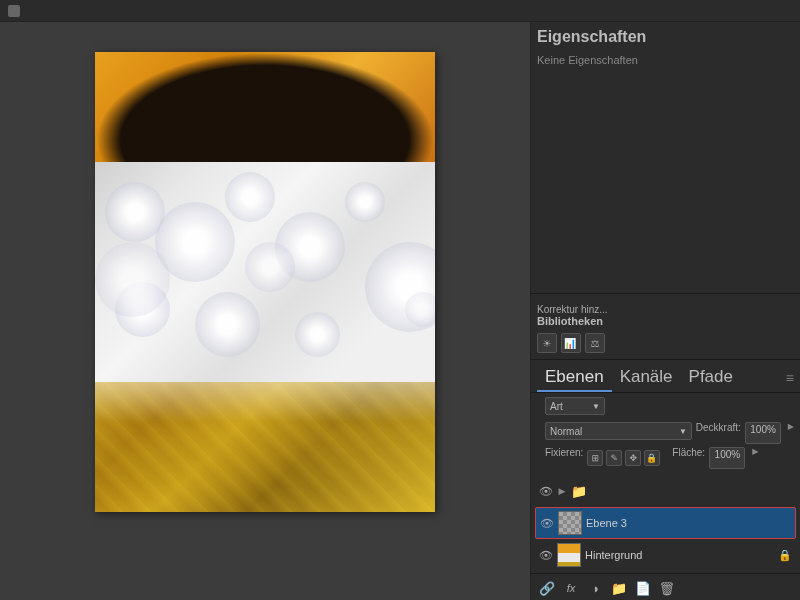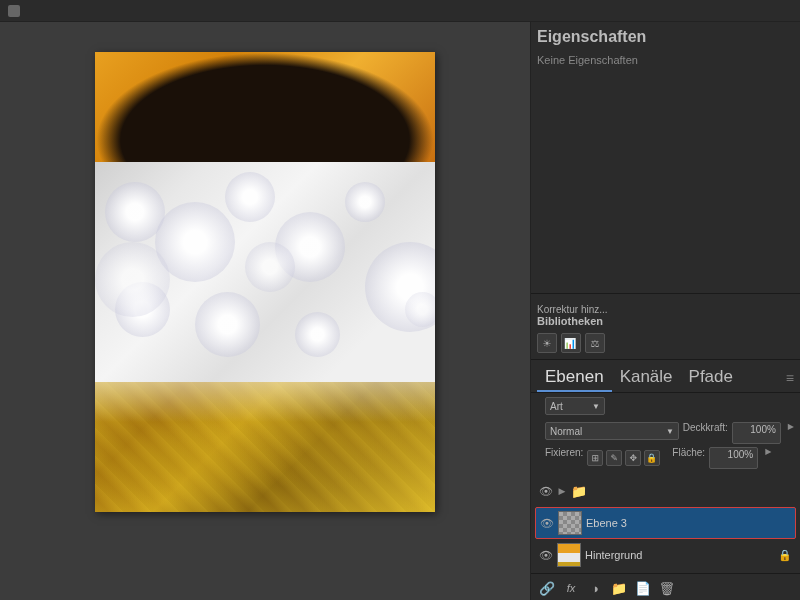--- a/index.html
+++ b/index.html
@@ -242,21 +242,21 @@
       font-size: 10px;
       color: #aaa;
     }
     .control-value {
       font-size: 10px;
       color: #bbb;
       background: #3a3a3a;
       border: 1px solid #555;
       border-radius: 2px;
       padding: 1px 4px;
-      width: 49px;
+      width: 36px;
       text-align: right;
     }
 
     
     .fix-icons {
       display: flex;
       align-items: center;
       gap: 3px;
     }
     .fix-icon {

